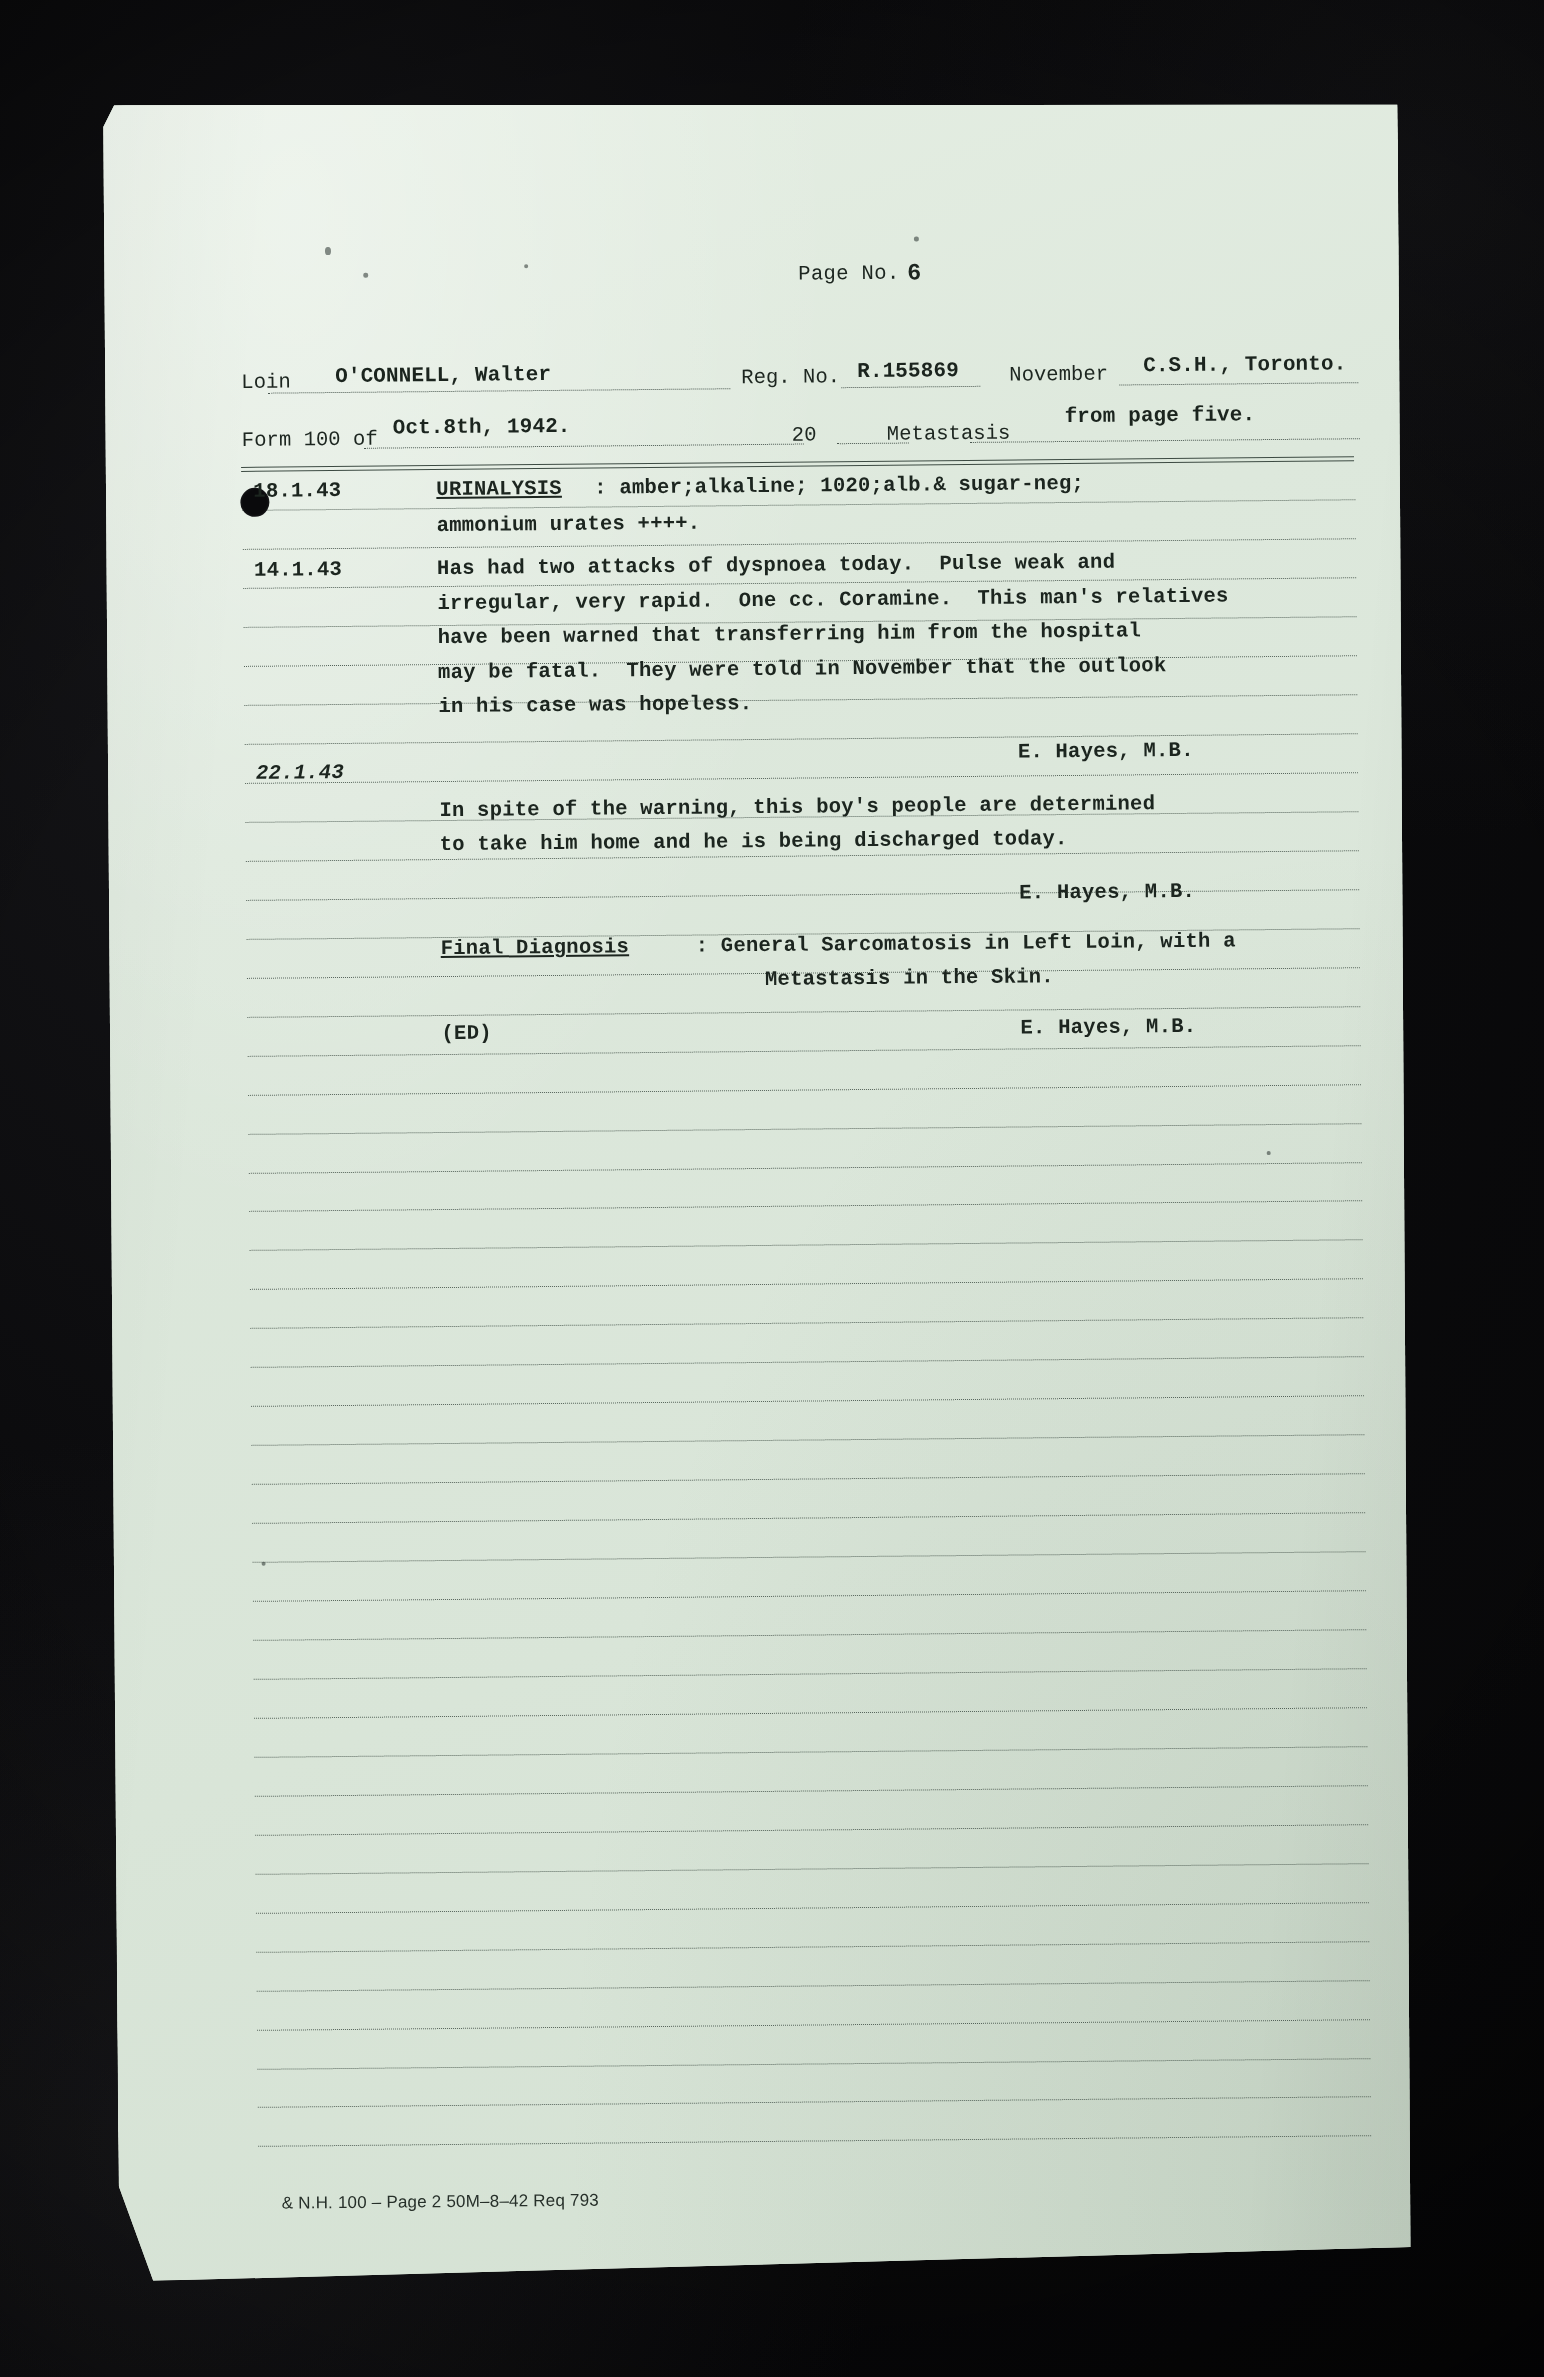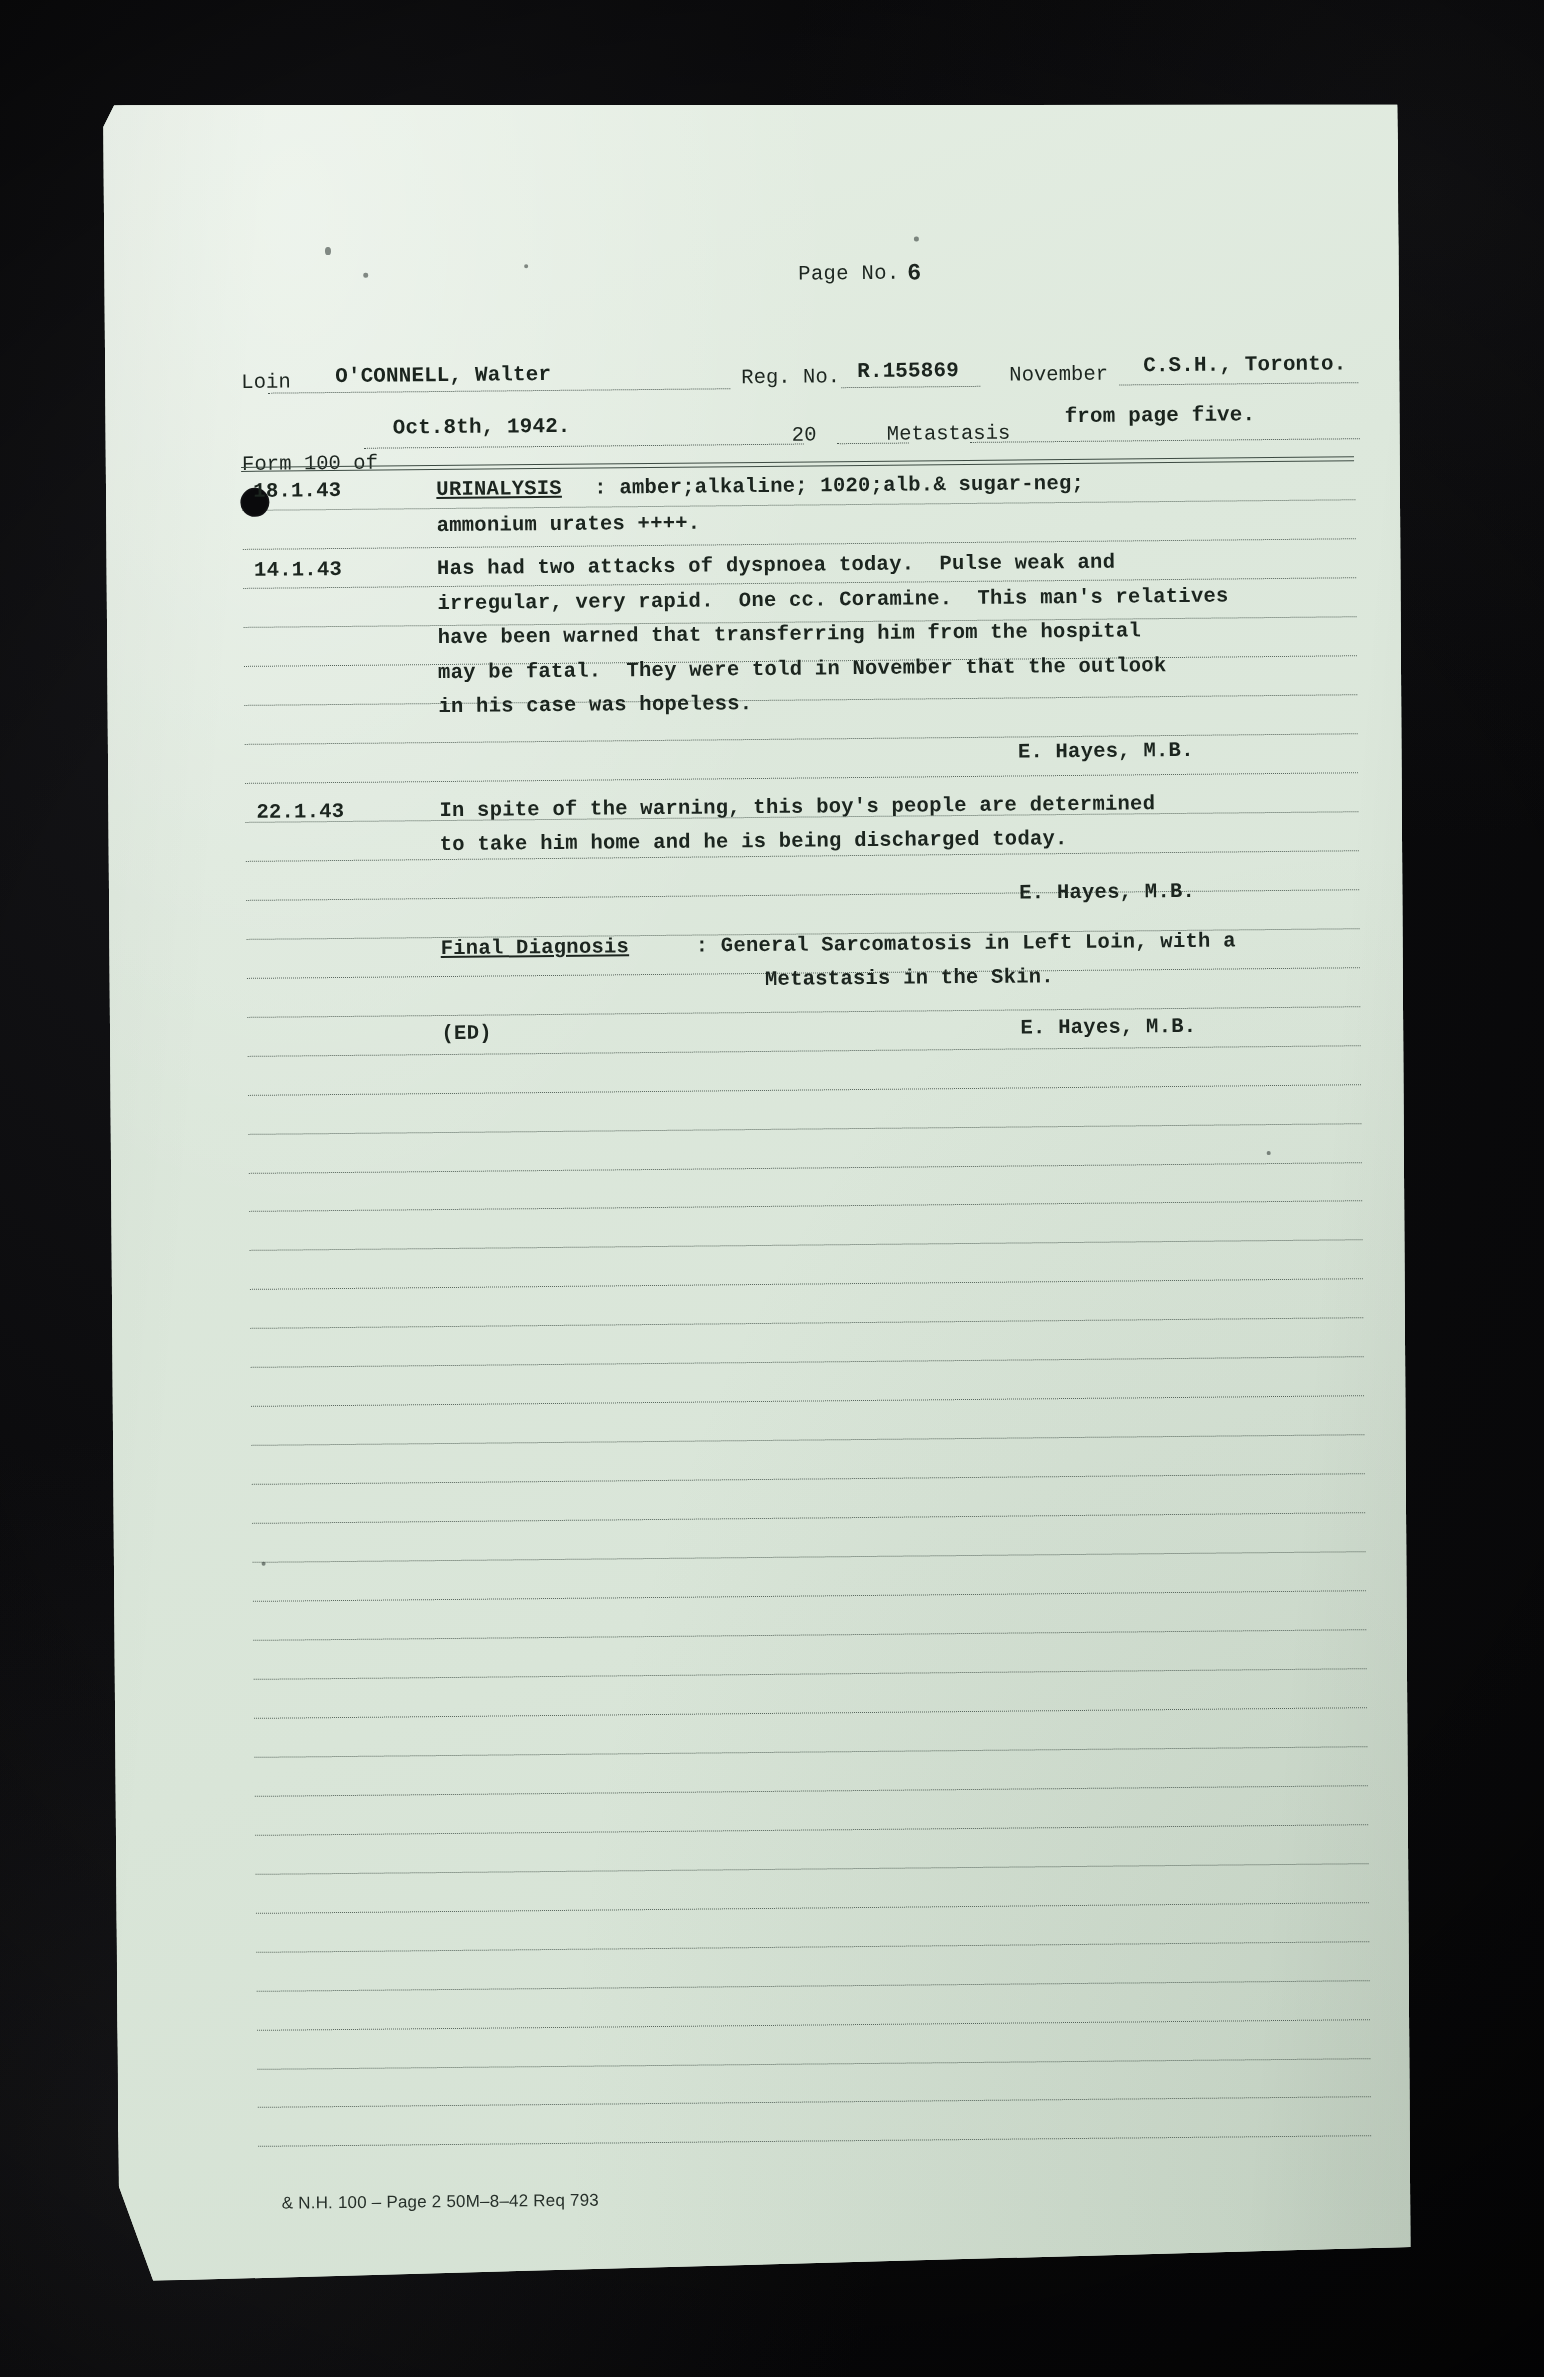--- a/index.html
+++ b/index.html
@@ -212,21 +212,21 @@
       <span class="typed">R.155869</span>
     </div>
 
     <div class="hrow" style="left:908px; top:267px;">
       <span class="lbl">November</span>
     </div>
     <div class="hrow" style="left:1042px; top:259px;">
       <span class="typed">C.S.H., Toronto.</span>
     </div>
 
-    <div class="hrow" style="left:140px; top:325px;margin-top:24px;">
+    <div class="hrow" style="left:140px; top:325px;">
       <span class="lbl">Form 100 of</span>
     </div>
     <div class="hrow" style="left:291px; top:314px;">
       <span class="typed">Oct.8th, 1942.</span>
     </div>
     <div class="hrow" style="left:690px; top:325px;">
       <span class="lbl">20</span>
     </div>
     <div class="hrow" style="left:785px; top:325px;">
       <span class="lbl">Metastasis</span>
@@ -291,21 +291,21 @@
     <div class="t" style="left:334px; top:412px;">ammonium urates ++++.</div>
 
     <div class="t" style="left:151px; top:455px;">14.1.43</div>
     <div class="t" style="left:334px; top:455px;">Has had two attacks of dyspnoea today.  Pulse weak and</div>
     <div class="t" style="left:334px; top:490px;">irregular, very rapid.  One cc. Coramine.  This man's relatives</div>
     <div class="t" style="left:334px; top:524px;">have been warned that transferring him from the hospital</div>
     <div class="t" style="left:334px; top:559px;">may be fatal.  They were told in November that the outlook</div>
     <div class="t" style="left:334px; top:593px;">in his case was hopeless.</div>
     <div class="t" style="left:913px; top:644px;">E. Hayes, M.B.</div>
 
-    <div class="t" style="left:151px; top:697px;">22.1.43</div>
+    <div class="t" style="left:151px; top:658px;font-style:italic;">22.1.43</div>
     <div class="t" style="left:334px; top:697px;">In spite of the warning, this boy's people are determined</div>
     <div class="t" style="left:334px; top:731px;">to take him home and he is being discharged today.</div>
     <div class="t" style="left:913px; top:785px;">E. Hayes, M.B.</div>
 
     <div class="t u" style="left:334px; top:835px;">Final Diagnosis</div>
     <div class="t" style="left:589px; top:835px;">: General Sarcomatosis in Left Loin, with a</div>
     <div class="t" style="left:658px; top:869px;">Metastasis in the Skin.</div>
 
     <div class="t" style="left:334px; top:920px;">(ED)</div>
     <div class="t" style="left:913px; top:920px;">E. Hayes, M.B.</div>

